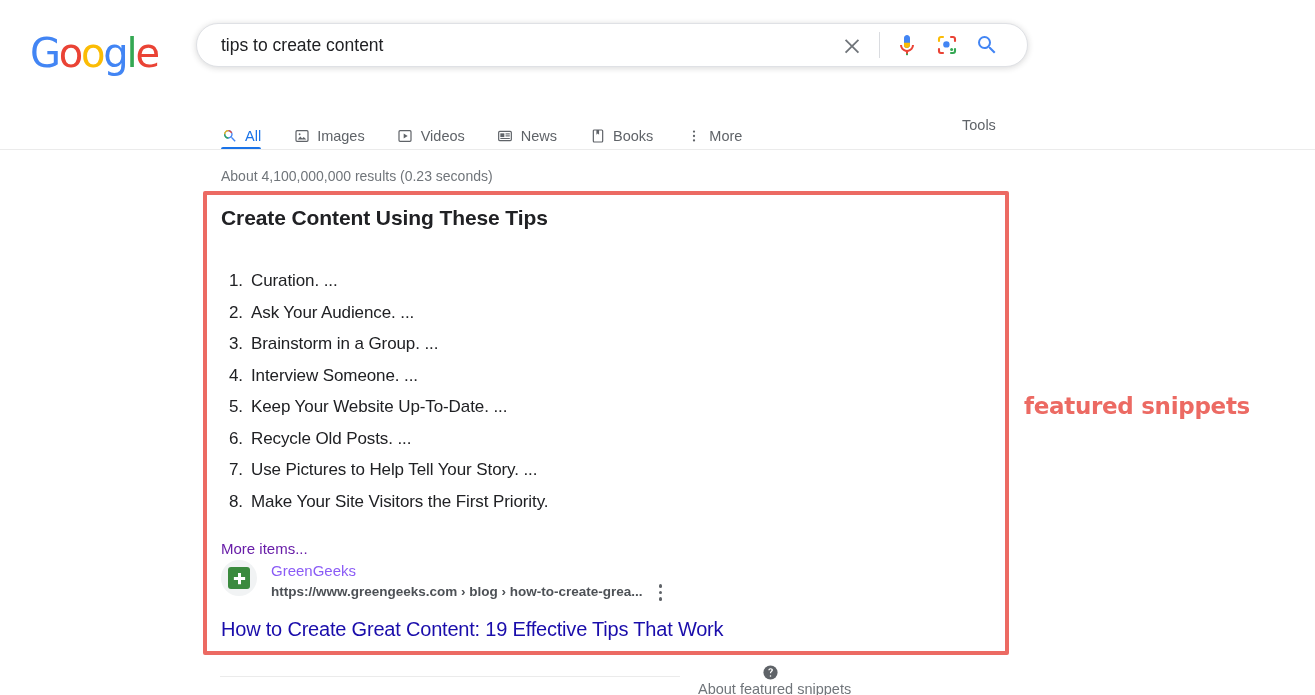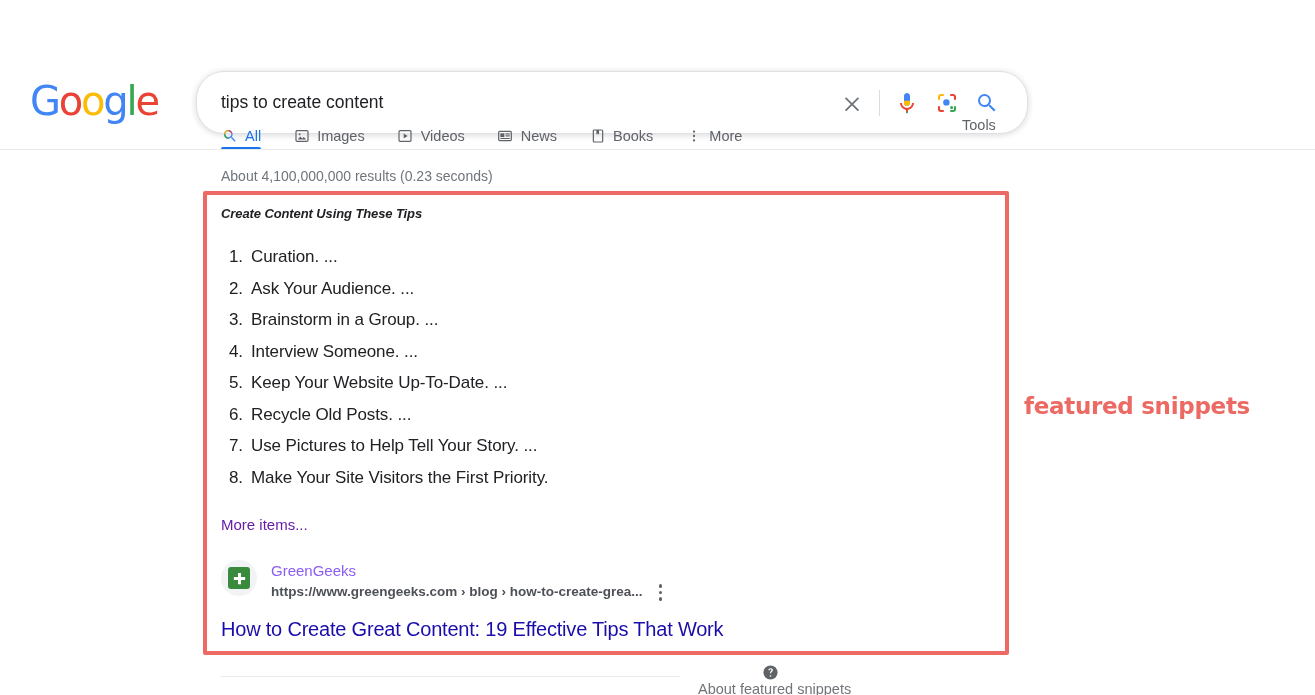--- a/index.html
+++ b/index.html
@@ -6,33 +6,33 @@
   html, body {
     margin: 0; padding: 0;
     width: 1315px; height: 695px;
     background: #ffffff;
     font-family: "Liberation Sans", sans-serif;
     overflow: hidden;
   }
   .page { position: relative; width: 1315px; height: 695px; }
 
   
-  .header { position: absolute; left: 0; top: 0; width: 1315px; height: 100px; margin-top: 48px; }
+  .header { position: absolute; left: 0; top: 0; width: 1315px; height: 100px; }
 
   .logo {
     position: absolute; left: 30px; top: 31px;
     font-family: "DejaVu Sans", sans-serif;
     font-size: 40px; font-weight: 500; letter-spacing: -2.2px;
     line-height: 44px; white-space: nowrap; user-select: none;
   }
   .logo span { display: inline-block; }
 
   .searchbar {
     position: absolute; left: 196px; top: 23px;
-    width: 832px; height: 63px;
+    width: 832px; height: 44px;
     background: #fff;
     border: 1px solid #dfe1e5;
     border-radius: 28px;
     box-shadow: 0 1px 6px rgba(32,33,36,.18);
     display: flex; align-items: center;
   }
   .search-input {
     flex: 1 1 auto; border: none; outline: none;
     background: transparent;
     font-family: "Liberation Sans", sans-serif;
@@ -74,22 +74,22 @@
 
   
   .result-stats {
     position: absolute; left: 221px; top: 168px;
     font-size: 14px; color: #70757a; white-space: nowrap;
   }
 
   
   .snippet { position: absolute; left: 221px; top: 206px; width: 700px; }
   .snippet-title {
-    font-size: 13px; font-weight: bold; color: #202124;
-    margin: 0 0 20px 0; letter-spacing: -0.1px; font-style: italic;
+    font-size: 21px; font-weight: bold; color: #202124;
+    margin: 0 0 35px 0; letter-spacing: -0.1px;
   }
   .snippet-list { list-style: none; margin: 0; padding: 0; }
   .snippet-list li {
     display: flex; font-size: 17px; color: #202124;
     line-height: 31.5px; letter-spacing: -0.1px;
   }
   .li-num { width: 22px; text-align: right; margin-right: 8px; flex: 0 0 auto; }
   .more-items {
     display: inline-block; margin-top: 23px;
     font-size: 15px; color: #681da8; cursor: pointer;

